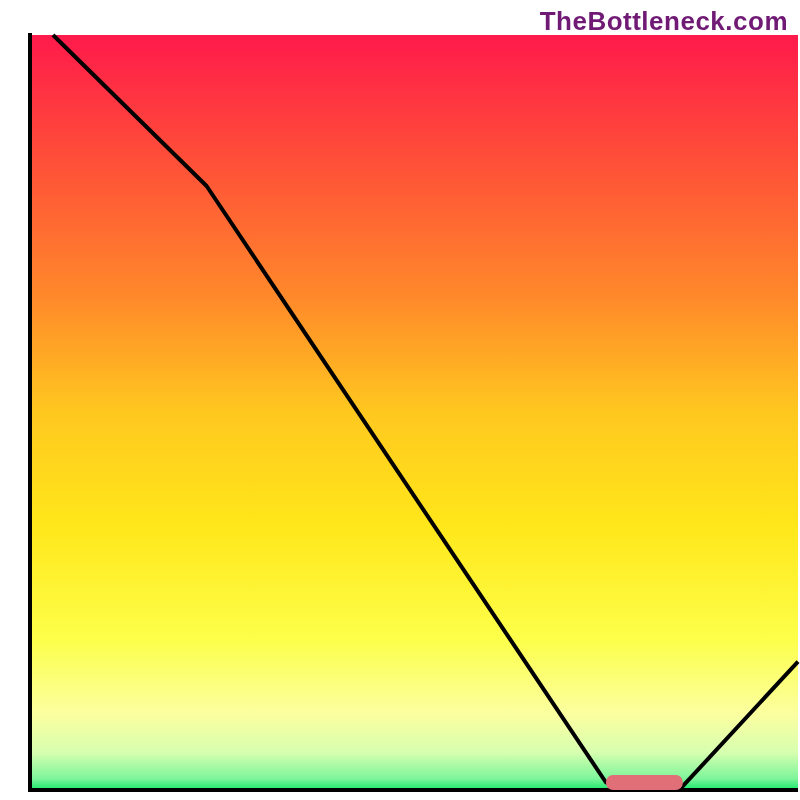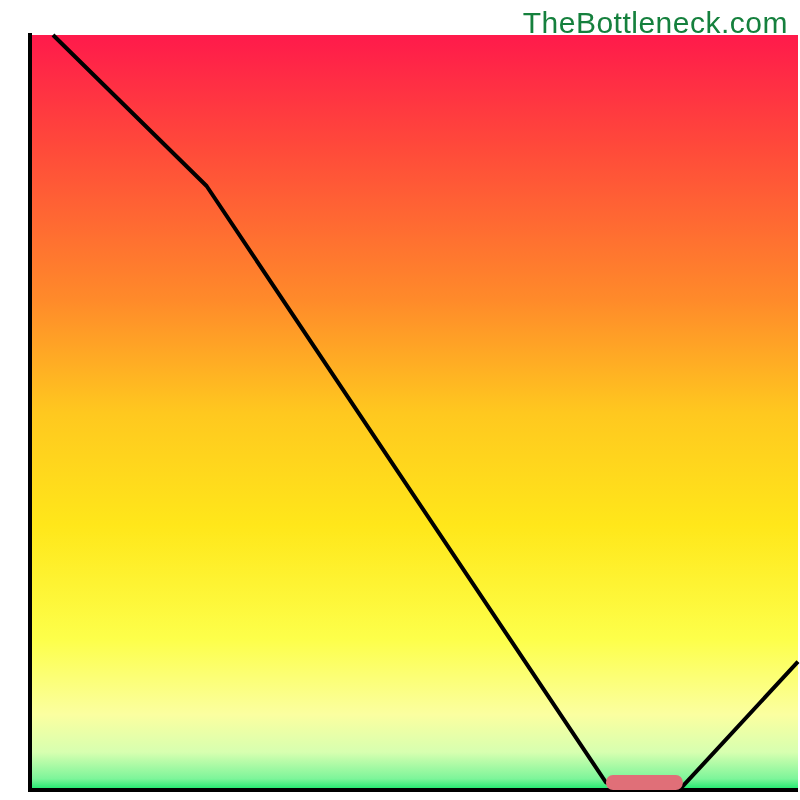--- a/index.html
+++ b/index.html
@@ -13,23 +13,23 @@
   .chart-container {
     position: relative;
     width: 800px;
     height: 800px;
   }
   .watermark {
     position: absolute;
     top: 6px;
     right: 12px;
     font-family: Arial, Helvetica, sans-serif;
-    font-size: 30px;
-    font-weight: normal;
-    color: #15803d;
+    font-size: 26px;
+    font-weight: bold;
+    color: #701a75;
     letter-spacing: 0.5px;
     z-index: 10;
   }
   svg.plot {
     position: absolute;
     top: 0;
     left: 0;
     width: 800px;
     height: 800px;
   }

